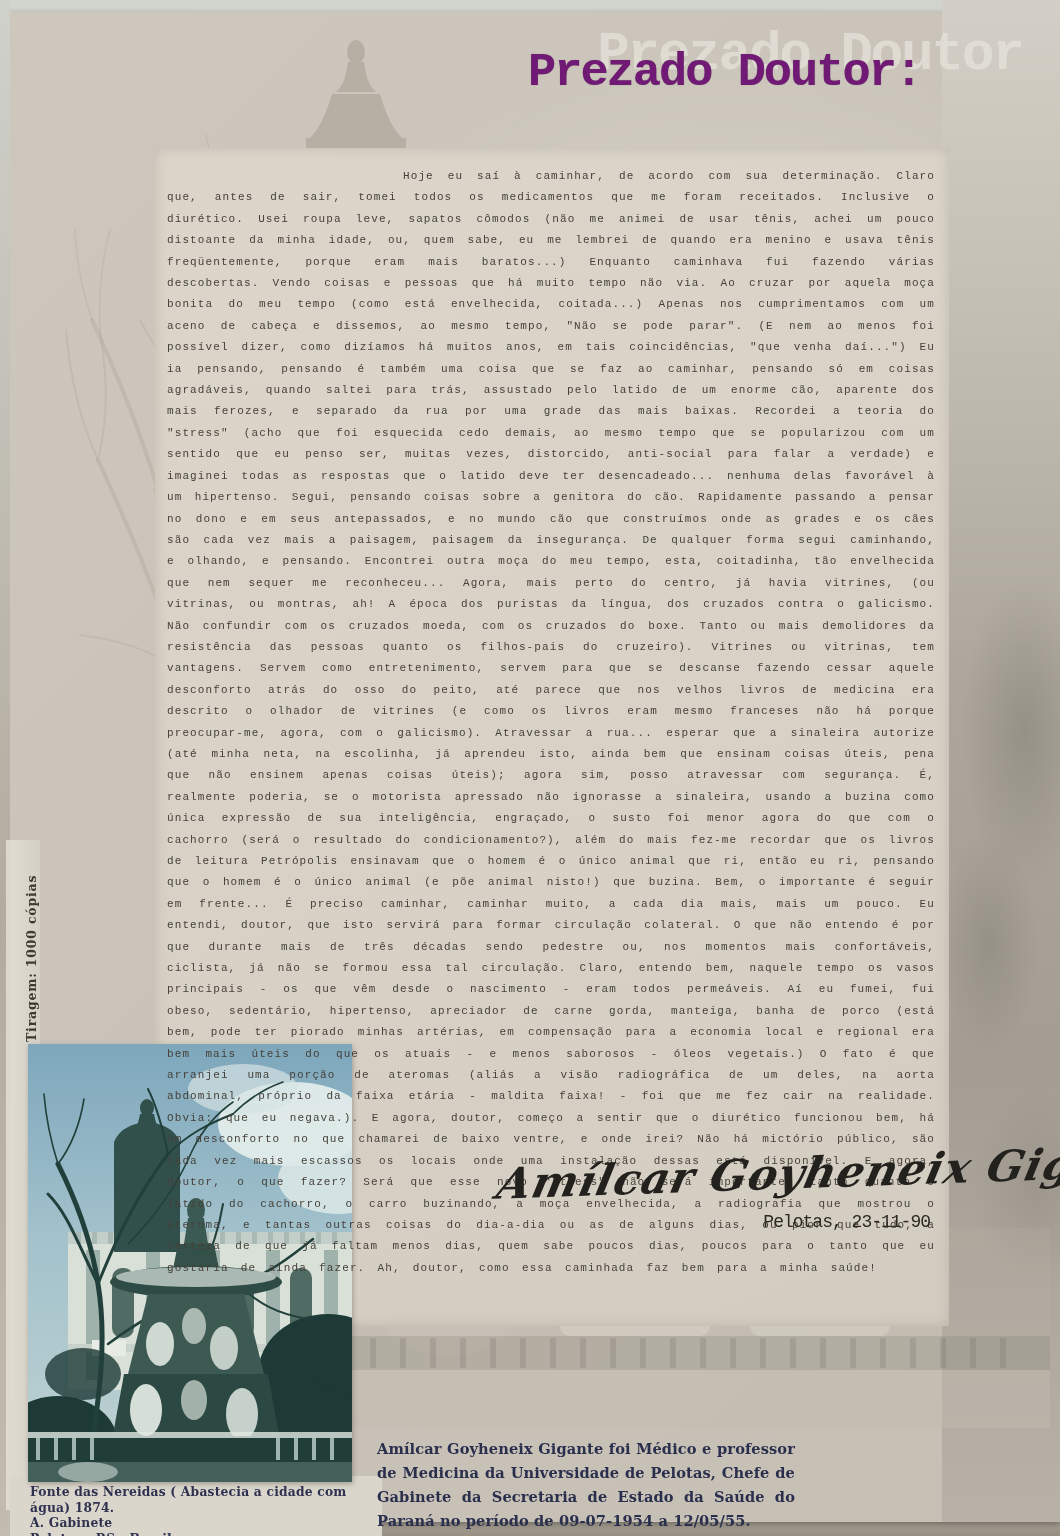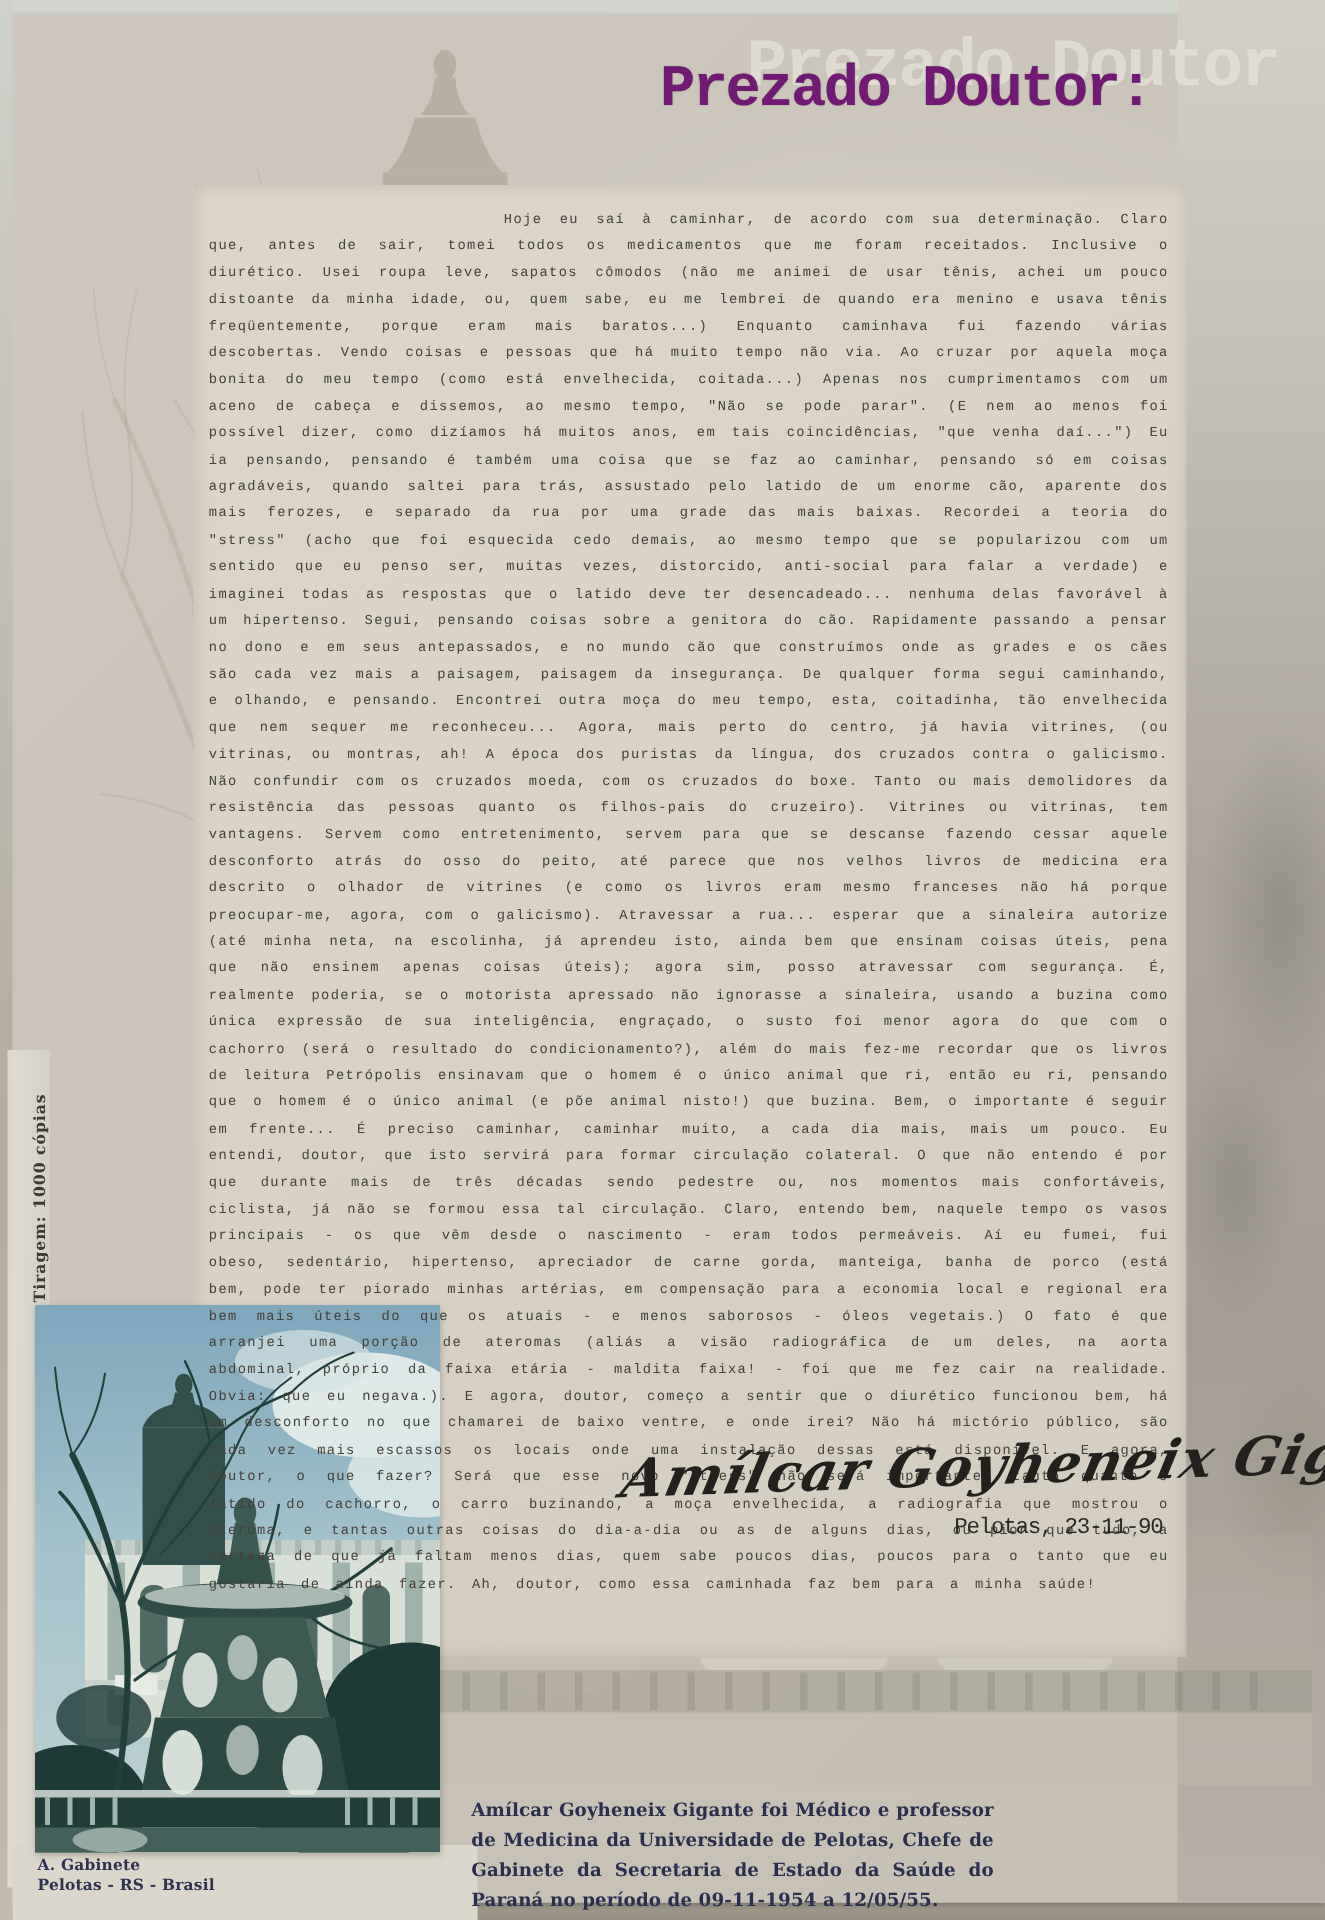--- a/index.html
+++ b/index.html
@@ -288,17 +288,18 @@
 
 <div class="letter-text">Hoje eu saí à caminhar, de acordo com sua determinação. Claro que, antes de sair, tomei todos os medicamentos que me foram receitados. Inclusive o diurético. Usei roupa leve, sapatos cômodos (não me animei de usar tênis, achei um pouco distoante da minha idade, ou, quem sabe, eu me lembrei de quando era menino e usava tênis freqüentemente, porque eram mais baratos...) Enquanto caminhava fui fazendo várias descobertas. Vendo coisas e pessoas que há muito tempo não via. Ao cruzar por aquela moça bonita do meu tempo (como está envelhecida, coitada...) Apenas nos cumprimentamos com um aceno de cabeça e dissemos, ao mesmo tempo, "Não se pode parar". (E nem ao menos foi possível dizer, como dizíamos há muitos anos, em tais coincidências, "que venha daí...") Eu ia pensando, pensando é também uma coisa que se faz ao caminhar, pensando só em coisas agradáveis, quando saltei para trás, assustado pelo latido de um enorme cão, aparente dos mais ferozes, e separado da rua por uma grade das mais baixas. Recordei a teoria do "stress" (acho que foi esquecida cedo demais, ao mesmo tempo que se popularizou com um sentido que eu penso ser, muitas vezes, distorcido, anti-social para falar a verdade) e imaginei todas as respostas que o latido deve ter desencadeado... nenhuma delas favorável à um hipertenso. Segui, pensando coisas sobre a genitora do cão. Rapidamente passando a pensar no dono e em seus antepassados, e no mundo cão que construímos onde as grades e os cães são cada vez mais a paisagem, paisagem da insegurança. De qualquer forma segui caminhando, e olhando, e pensando. Encontrei outra moça do meu tempo, esta, coitadinha, tão envelhecida que nem sequer me reconheceu... Agora, mais perto do centro, já havia vitrines, (ou vitrinas, ou montras, ah! A época dos puristas da língua, dos cruzados contra o galicismo. Não confundir com os cruzados moeda, com os cruzados do boxe. Tanto ou mais demolidores da resistência das pessoas quanto os filhos-pais do cruzeiro). Vitrines ou vitrinas, tem vantagens. Servem como entretenimento, servem para que se descanse fazendo cessar aquele desconforto atrás do osso do peito, até parece que nos velhos livros de medicina era descrito o olhador de vitrines (e como os livros eram mesmo franceses não há porque preocupar-me, agora, com o galicismo). Atravessar a rua... esperar que a sinaleira autorize (até minha neta, na escolinha, já aprendeu isto, ainda bem que ensinam coisas úteis, pena que não ensinem apenas coisas úteis); agora sim, posso atravessar com segurança. É, realmente poderia, se o motorista apressado não ignorasse a sinaleira, usando a buzina como única expressão de sua inteligência, engraçado, o susto foi menor agora do que com o cachorro (será o resultado do condicionamento?), além do mais fez-me recordar que os livros de leitura Petrópolis ensinavam que o homem é o único animal que ri, então eu ri, pensando que o homem é o único animal (e põe animal nisto!) que buzina. Bem, o importante é seguir em frente... É preciso caminhar, caminhar muito, a cada dia mais, mais um pouco. Eu entendi, doutor, que isto servirá para formar circulação colateral. O que não entendo é por que durante mais de três décadas sendo pedestre ou, nos momentos mais confortáveis, ciclista, já não se formou essa tal circulação. Claro, entendo bem, naquele tempo os vasos principais - os que vêm desde o nascimento - eram todos permeáveis. Aí eu fumei, fui obeso, sedentário, hipertenso, apreciador de carne gorda, manteiga, banha de porco (está bem, pode ter piorado minhas artérias, em compensação para a economia local e regional era bem mais úteis do que os atuais - e menos saborosos - óleos vegetais.) O fato é que arranjei uma porção de ateromas (aliás a visão radiográfica de um deles, na aorta abdominal, próprio da faixa etária - maldita faixa! - foi que me fez cair na realidade. Obvia: que eu negava.). E agora, doutor, começo a sentir que o diurético funcionou bem, há um desconforto no que chamarei de baixo ventre, e onde irei? Não há mictório público, são cada vez mais escassos os locais onde uma instalação dessas está disponível. E agora, doutor, o que fazer? Será que esse novo "stress" não será importante, tanto quanto o latido do cachorro, o carro buzinando, a moça envelhecida, a radiografia que mostrou o ateroma, e tantas outras coisas do dia-a-dia ou as de alguns dias, ou pior que tudo, a certeza de que já faltam menos dias, quem sabe poucos dias, poucos para o tanto que eu gostaria de ainda fazer. Ah, doutor, como essa caminhada faz bem para a minha saúde!</div>
 
 <div class="tiragem">Tiragem: 1000 cópias</div>
 
 <div class="signature">Amílcar Goyheneix Gigante</div>
 <div class="sign-date">Pelotas, 23-11-90</div>
 
 <div class="caption-strip"></div>
 <div class="caption">
+  <div>Fonte das Nereidas ( Abastecia a cidade com água) 1874.</div>
   <div>A. Gabinete</div>
   <div>Pelotas - RS - Brasil</div>
 </div>
 
-<div class="footer-bio">Amílcar Goyheneix Gigante foi Médico e professor de Medicina da Universidade de Pelotas, Chefe de Gabinete da Secretaria de Estado da Saúde do Paraná no período de 09-11-1954 a 12/05/55.</div>
+<div class="footer-bio">Amílcar Goyheneix Gigante foi Médico e professor de Medicina da Universidade de Pelotas, Chefe de Gabinete da Secretaria de Estado da Saúde do Paraná no período de 09-07-1954 a 12/05/55.</div>
 
 </body></html>

